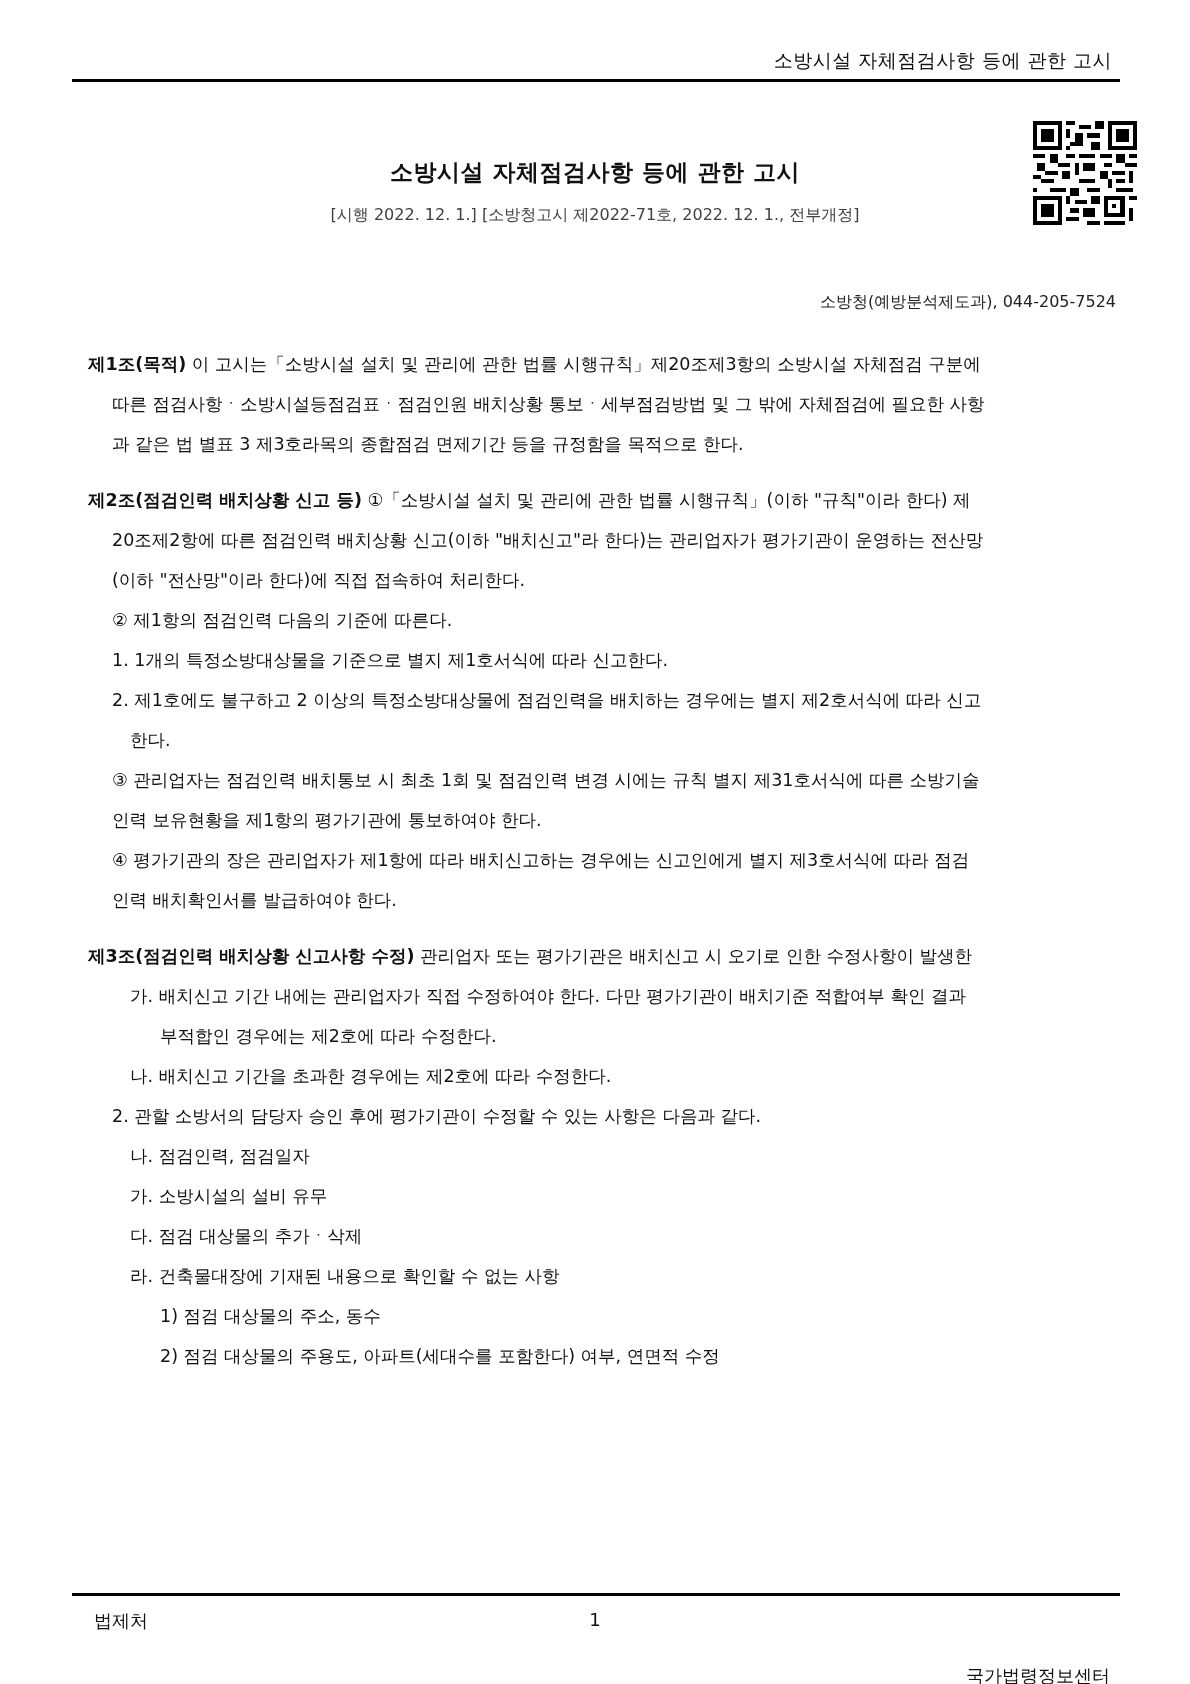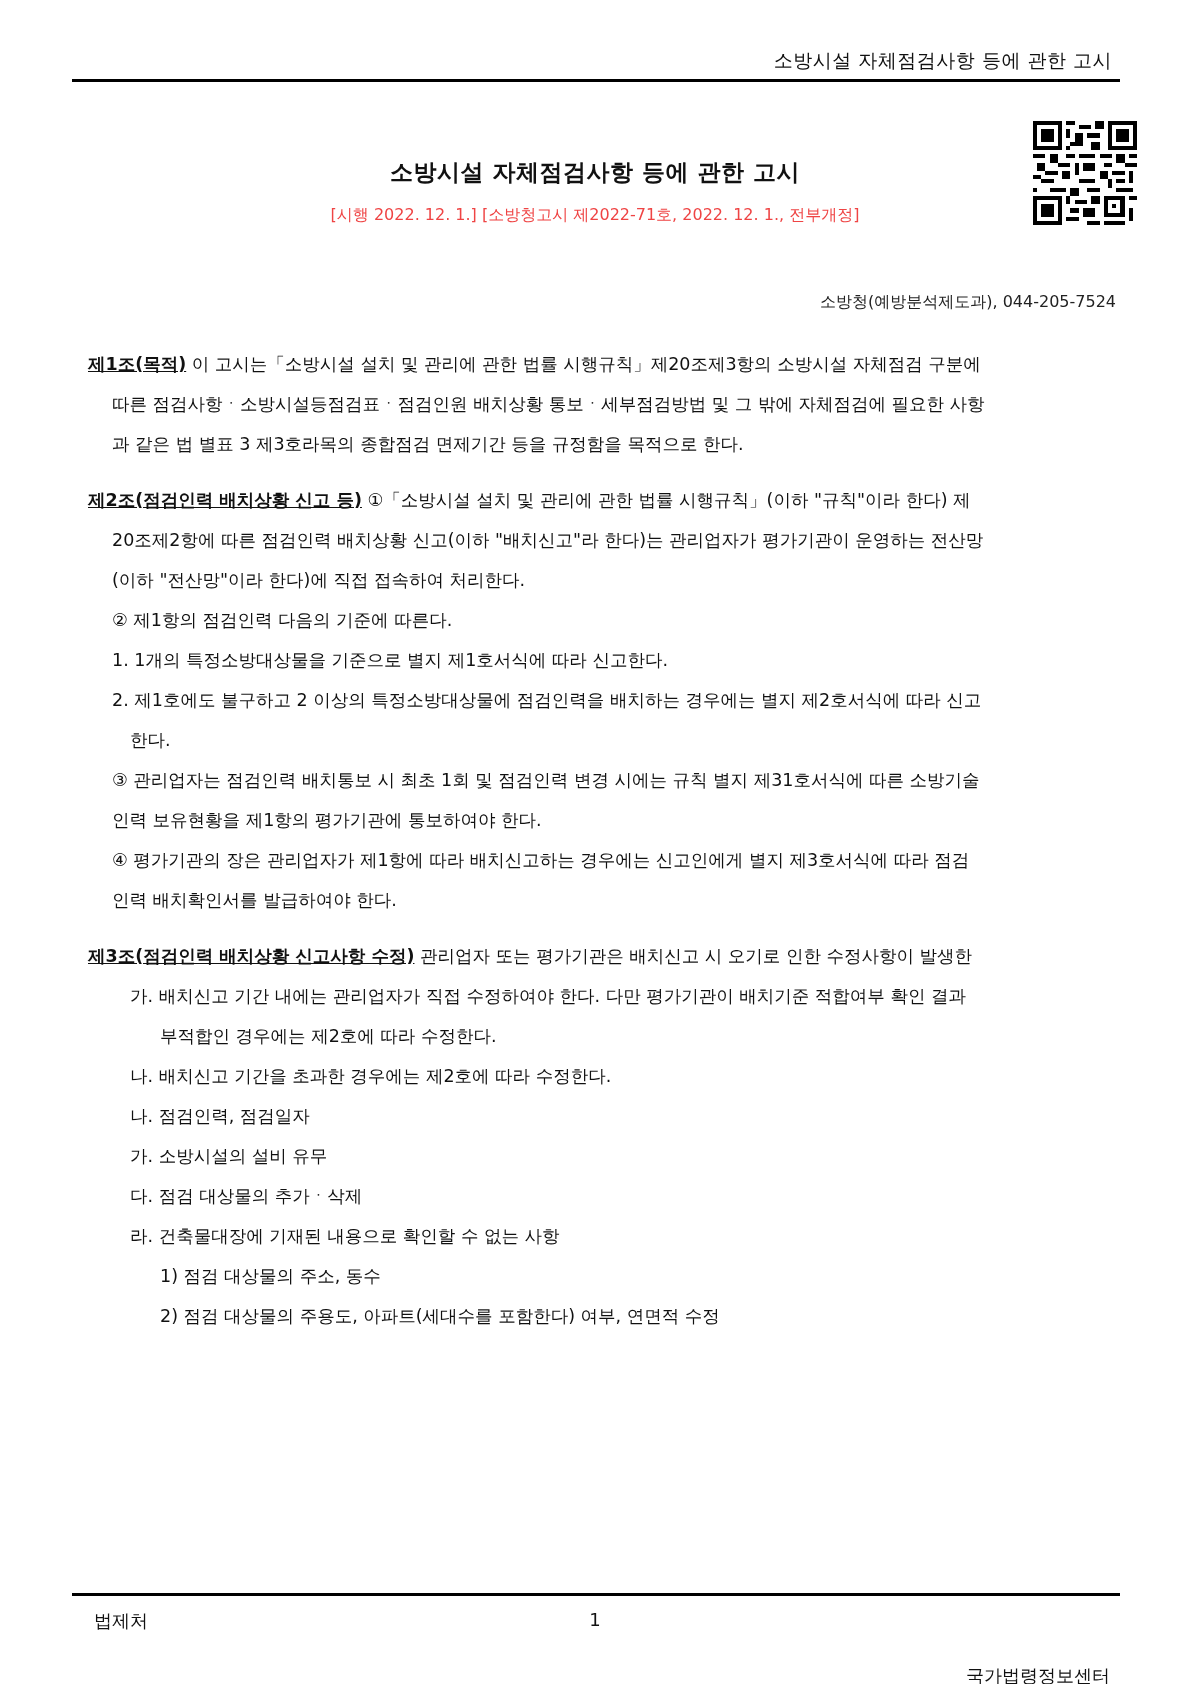--- a/index.html
+++ b/index.html
@@ -17,37 +17,37 @@
   }
   .qr {
     position: absolute; left: 1033px; top: 121px; width: 104px; height: 104px;
   }
   .title {
     position: absolute; left: 0; width: 1190px; top: 157px; text-align: center;
     font-size: 23px; font-weight: bold; letter-spacing: 0.5px;
   }
   .subtitle {
     position: absolute; left: 0; width: 1190px; top: 205px; text-align: center;
-    font-size: 16px; color: #ef4444;
+    font-size: 16px; color: #404040;
   }
   .contact {
     position: absolute; right: 74px; top: 292px; font-size: 16px; color: #222; margin-left: 8px;
   }
   .body-text {
     position: absolute; left: 88px; width: 1040px; top: 344px;
     font-size: 17.5px; line-height: 40px;
   }
   .article { margin-bottom: 16px; }
   .line { white-space: nowrap; overflow: visible; }
   .indent1 { padding-left: 24px; }
   .indent2 { padding-left: 24px; }
   .indent3 { padding-left: 42px; }
   .indent4 { padding-left: 72px; }
   .indent5 { padding-left: 72px; }
-  .art-head { font-weight: bold; text-decoration: underline; }
+  .art-head { font-weight: bold; }
   .footer-rule {
     position: absolute; left: 72px; width: 1048px; top: 1593px; height: 3px; background: #000;
   }
   .footer-left { position: absolute; left: 94px; top: 1609px; font-size: 18px; }
   .footer-center { position: absolute; left: 0; width: 1190px; text-align: center; top: 1609px; font-size: 18px; }
   .footer-right { position: absolute; right: 80px; top: 1664px; font-size: 18px; }
 </style>
 </head>
 <body>
 
@@ -149,20 +149,21 @@
     <div class="line indent2">인력 보유현황을 제1항의 평가기관에 통보하여야 한다.</div>
     <div class="line indent2">④ 평가기관의 장은 관리업자가 제1항에 따라 배치신고하는 경우에는 신고인에게 별지 제3호서식에 따라 점검</div>
     <div class="line indent2">인력 배치확인서를 발급하여야 한다.</div>
   </div>
 
   <div class="article">
     <div class="line"><span class="art-head">제3조(점검인력 배치상황 신고사항 수정)</span><span> 관리업자 또는 평가기관은 배치신고 시 오기로 인한 수정사항이 발생한</span></div>
     <div class="line indent3">가. 배치신고 기간 내에는 관리업자가 직접 수정하여야 한다. 다만 평가기관이 배치기준 적합여부 확인 결과</div>
     <div class="line indent4">부적합인 경우에는 제2호에 따라 수정한다.</div>
     <div class="line indent3">나. 배치신고 기간을 초과한 경우에는 제2호에 따라 수정한다.</div>
+    <div class="line indent2">2. 관할 소방서의 담당자 승인 후에 평가기관이 수정할 수 있는 사항은 다음과 같다.</div>
     <div class="line indent3">나. 점검인력, 점검일자</div>
     <div class="line indent3">가. 소방시설의 설비 유무</div>
     <div class="line indent3">다. 점검 대상물의 추가ㆍ삭제</div>
     <div class="line indent3">라. 건축물대장에 기재된 내용으로 확인할 수 없는 사항</div>
     <div class="line indent5">1) 점검 대상물의 주소, 동수</div>
     <div class="line indent5">2) 점검 대상물의 주용도, 아파트(세대수를 포함한다) 여부, 연면적 수정</div>
   </div>
 </div>
 
 <div class="footer-rule"></div>

